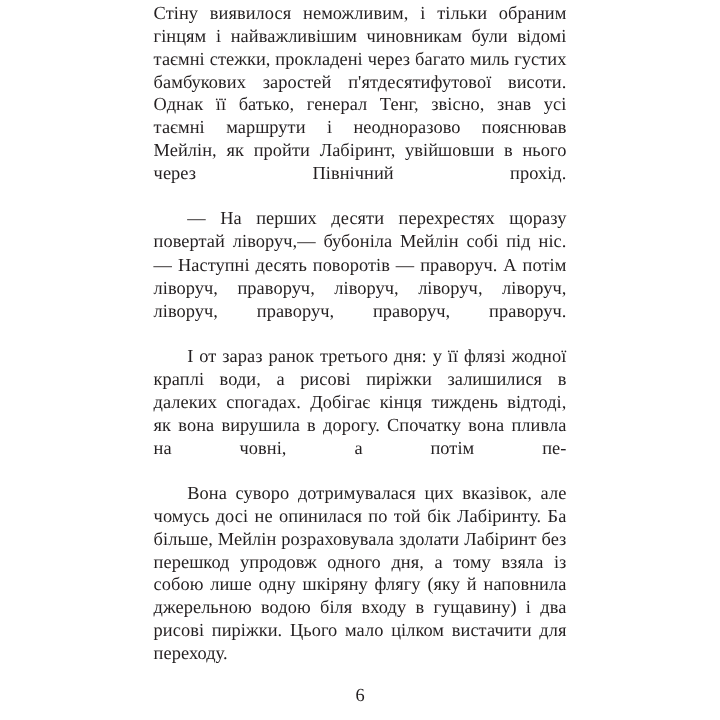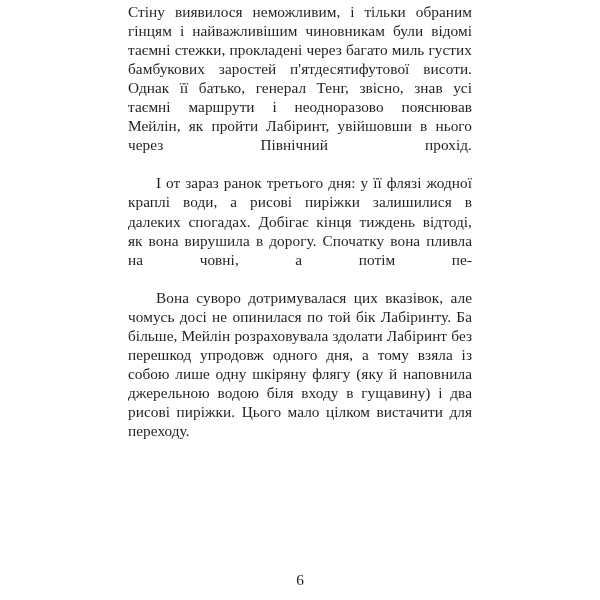--- a/index.html
+++ b/index.html
@@ -68,19 +68,20 @@
     color: #231f20;
   }
 </style>
 </head>
 <body>
 
 <div class="page">
 
   <div class="text-block">
     <p class="para continued">Стіну виявилося неможливим, і тільки обра­ним гінцям і найважливішим чиновникам були відомі таємні стежки, прокладені через багато миль густих бамбукових заростей п'ятдесяти­футової висоти. Однак її батько, генерал Тенг, звісно, знав усі таємні маршрути і неоднора­зово пояснював Мейлін, як пройти Лабіринт, увійшовши в нього через Північний прохід.</p>
+    <p class="para">— На перших десяти перехрестях щоразу повертай ліворуч,— бубоніла Мейлін собі під ніс.— Наступні десять поворотів — пра­воруч. А потім ліворуч, праворуч, ліворуч, лі­воруч, ліворуч, ліворуч, праворуч, праворуч, праворуч.</p>
     <p class="para">І от зараз ранок третього дня: у її флязі жодної краплі води, а рисові пиріжки зали­шилися в далеких спогадах. Добігає кінця тиждень відтоді, як вона вирушила в дорогу. Спочатку вона пливла на човні, а потім пе­</p>
     <p class="para">Вона суворо дотримувалася цих вказівок, але чомусь досі не опинилася по той бік Лабірин­ту. Ба більше, Мейлін розраховувала здолати Лабіринт без перешкод упродовж одного дня, а тому взяла із собою лише одну шкіряну фля­гу (яку й наповнила джерельною водою біля входу в гущавину) і два рисові пиріжки. Цьо­го мало цілком вистачити для переходу.</p>
   </div>
 
   <div class="page-number">6</div>
 
 </div>
 
 </body></html>

